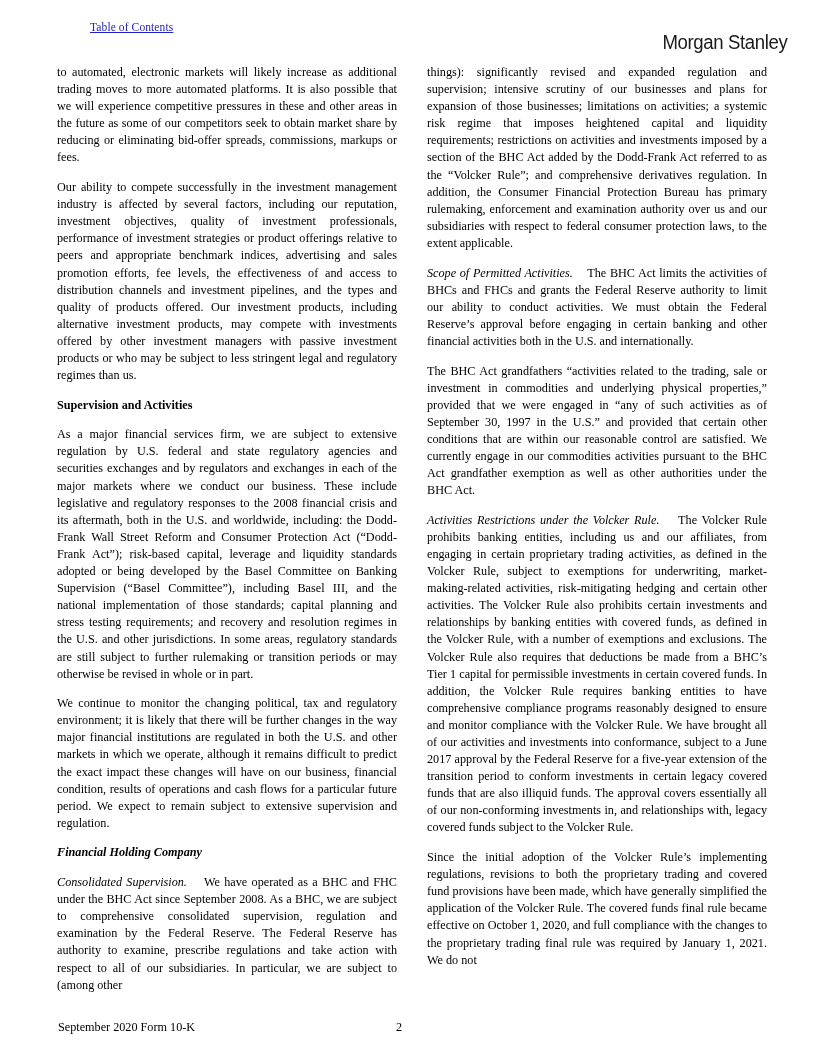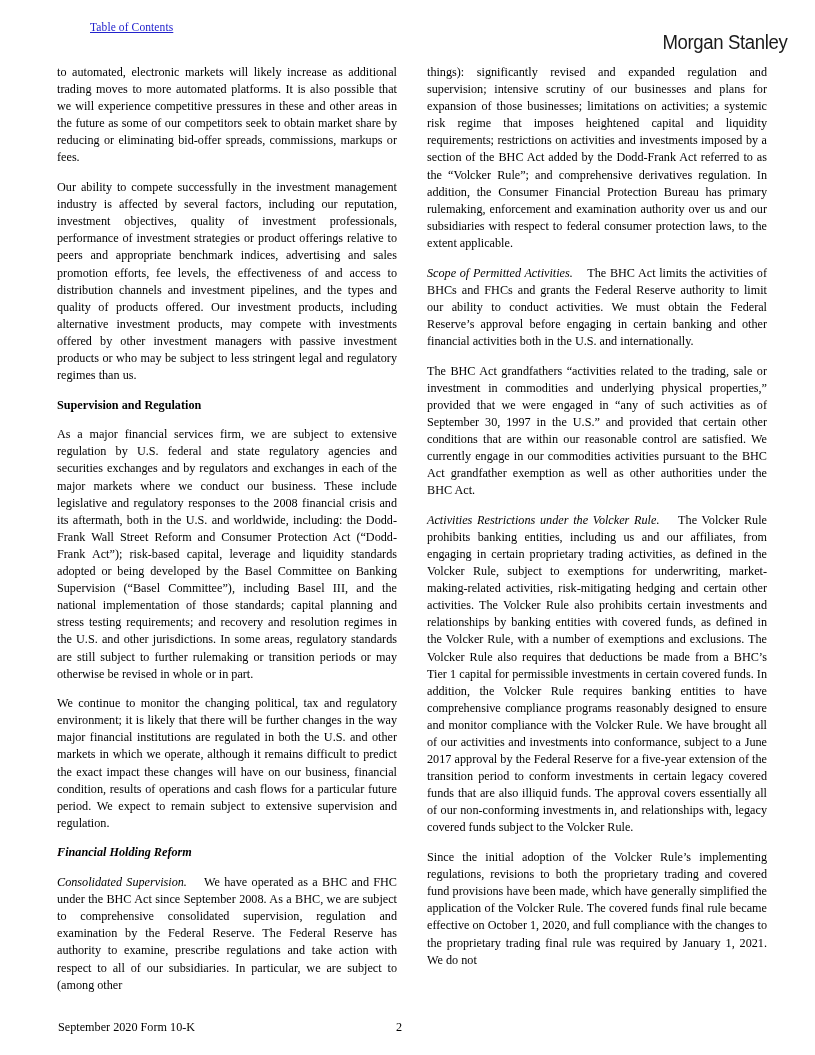--- a/index.html
+++ b/index.html
@@ -125,24 +125,24 @@
 
   <div class="header">
     <a class="toc-link">Table of Contents</a>
     <div class="brand">Morgan Stanley</div>
   </div>
 
   <div class="columns">
     <div class="col" id="left-col">
         <p class="para">to automated, electronic markets will likely increase as additional trading moves to more automated platforms. It is also possible that we will experience competitive pressures in these and other areas in the future as some of our competitors seek to obtain market share by reducing or eliminating bid-offer spreads, commissions, markups or fees.</p>
         <p class="para">Our ability to compete successfully in the investment management industry is affected by several factors, including our reputation, investment objectives, quality of investment professionals, performance of investment strategies or product offerings relative to peers and appropriate benchmark indices, advertising and sales promotion efforts, fee levels, the effectiveness of and access to distribution channels and investment pipelines, and the types and quality of products offered. Our investment products, including alternative investment products, may compete with investments offered by other investment managers with passive investment products or who may be subject to less stringent legal and regulatory regimes than us.</p>
-        <div class="h-bold">Supervision and Regulation</div>
+        <div class="h-bold">Supervision and Activities</div>
         <p class="para">As a major financial services firm, we are subject to extensive regulation by U.S. federal and state regulatory agencies and securities exchanges and by regulators and exchanges in each of the major markets where we conduct our business. These include legislative and regulatory responses to the 2008 financial crisis and its aftermath, both in the U.S. and worldwide, including: the Dodd-Frank Wall Street Reform and Consumer Protection Act (“Dodd-Frank Act”); risk-based capital, leverage and liquidity standards adopted or being developed by the Basel Committee on Banking Supervision (“Basel Committee”), including Basel III, and the national implementation of those standards; capital planning and stress testing requirements; and recovery and resolution regimes in the U.S. and other jurisdictions. In some areas, regulatory standards are still subject to further rulemaking or transition periods or may otherwise be revised in whole or in part.</p>
         <p class="para">We continue to monitor the changing political, tax and regulatory environment; it is likely that there will be further changes in the way major financial institutions are regulated in both the U.S. and other markets in which we operate, although it remains difficult to predict the exact impact these changes will have on our business, financial condition, results of operations and cash flows for a particular future period. We expect to remain subject to extensive supervision and regulation.</p>
-        <div class="h-bolditalic">Financial Holding Reform</div>
+        <div class="h-bolditalic">Financial Holding Company</div>
         <p class="para"><span class="run-in">Consolidated Supervision.</span><span class="gap-after-runin">    </span><span>We have operated as a BHC and FHC under the BHC Act since September 2008. As a BHC, we are subject to comprehensive consolidated supervision, regulation and examination by the Federal Reserve. The Federal Reserve has authority to examine, prescribe regulations and take action with respect to all of our subsidiaries. In particular, we are subject to (among other</span></p>
       </div>
     <div class="col" id="right-col">
         <p class="para">things): significantly revised and expanded regulation and supervision; intensive scrutiny of our businesses and plans for expansion of those businesses; limitations on activities; a systemic risk regime that imposes heightened capital and liquidity requirements; restrictions on activities and investments imposed by a section of the BHC Act added by the Dodd-Frank Act referred to as the “Volcker Rule”; and comprehensive derivatives regulation. In addition, the Consumer Financial Protection Bureau has primary rulemaking, enforcement and examination authority over us and our subsidiaries with respect to federal consumer protection laws, to the extent applicable.</p>
         <p class="para"><span class="run-in">Scope of Permitted Activities.</span><span class="gap-after-runin">    </span><span>The BHC Act limits the activities of BHCs and FHCs and grants the Federal Reserve authority to limit our ability to conduct activities. We must obtain the Federal Reserve’s approval before engaging in certain banking and other financial activities both in the U.S. and internationally.</span></p>
         <p class="para">The BHC Act grandfathers “activities related to the trading, sale or investment in commodities and underlying physical properties,” provided that we were engaged in “any of such activities as of September 30, 1997 in the U.S.” and provided that certain other conditions that are within our reasonable control are satisfied. We currently engage in our commodities activities pursuant to the BHC Act grandfather exemption as well as other authorities under the BHC Act.</p>
         <p class="para"><span class="run-in">Activities Restrictions under the Volcker Rule.</span><span class="gap-after-runin">    </span><span>The Volcker Rule prohibits banking entities, including us and our affiliates, from engaging in certain proprietary trading activities, as defined in the Volcker Rule, subject to exemptions for underwriting, market-making-related activities, risk-mitigating hedging and certain other activities. The Volcker Rule also prohibits certain investments and relationships by banking entities with covered funds, as defined in the Volcker Rule, with a number of exemptions and exclusions. The Volcker Rule also requires that deductions be made from a BHC’s Tier 1 capital for permissible investments in certain covered funds. In addition, the Volcker Rule requires banking entities to have comprehensive compliance programs reasonably designed to ensure and monitor compliance with the Volcker Rule. We have brought all of our activities and investments into conformance, subject to a June 2017 approval by the Federal Reserve for a five-year extension of the transition period to conform investments in certain legacy covered funds that are also illiquid funds. The approval covers essentially all of our non-conforming investments in, and relationships with, legacy covered funds subject to the Volcker Rule.</span></p>
         <p class="para">Since the initial adoption of the Volcker Rule’s implementing regulations, revisions to both the proprietary trading and covered fund provisions have been made, which have generally simplified the application of the Volcker Rule. The covered funds final rule became effective on October 1, 2020, and full compliance with the changes to the proprietary trading final rule was required by January 1, 2021. We do not</p>
       </div>
   </div>

